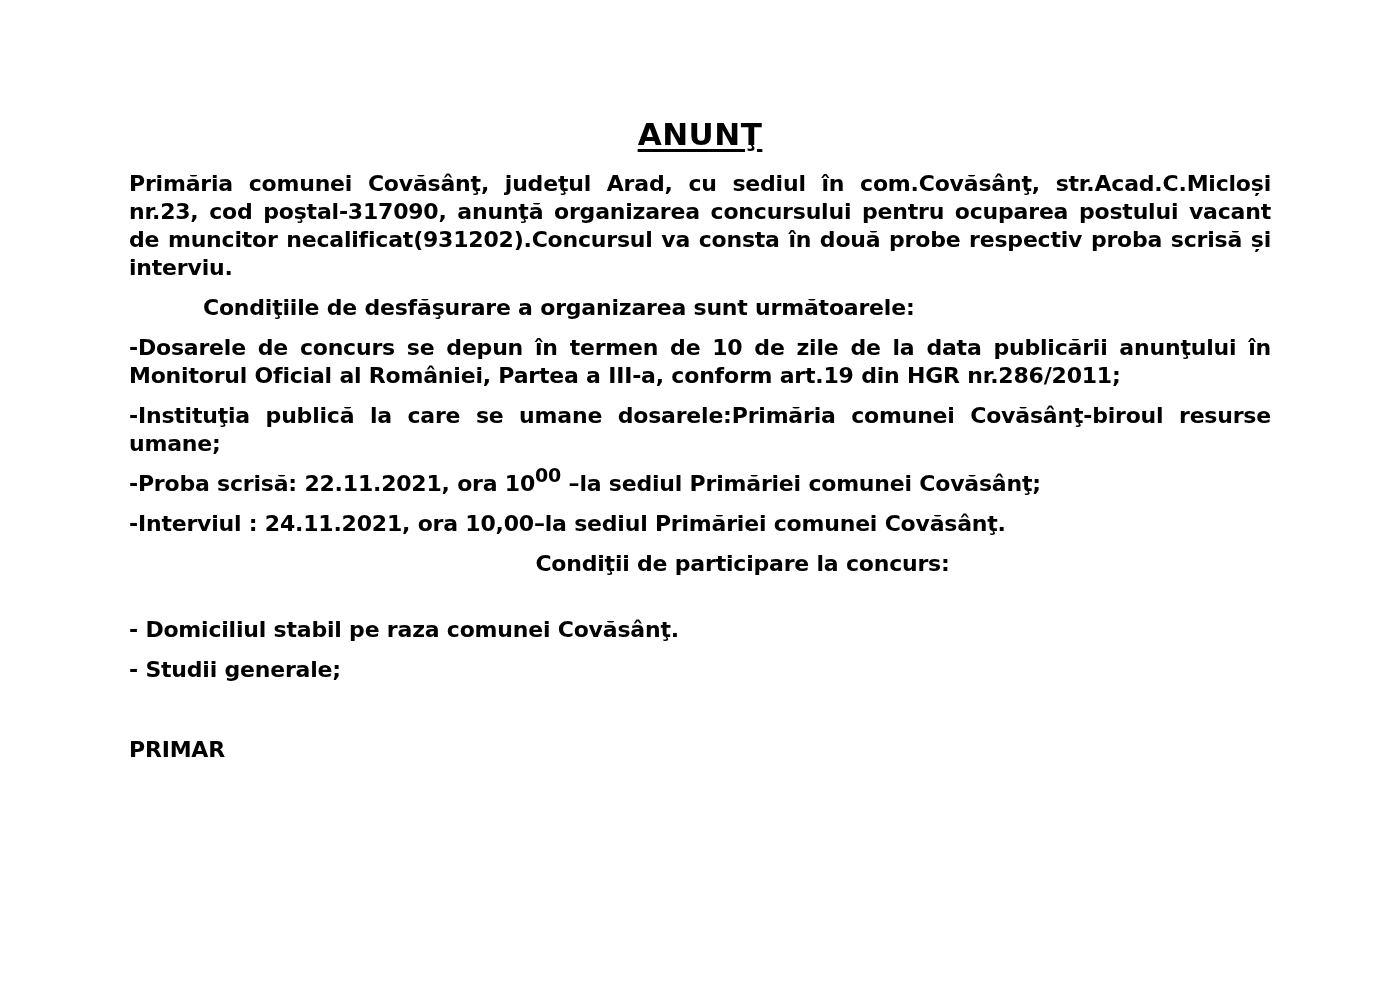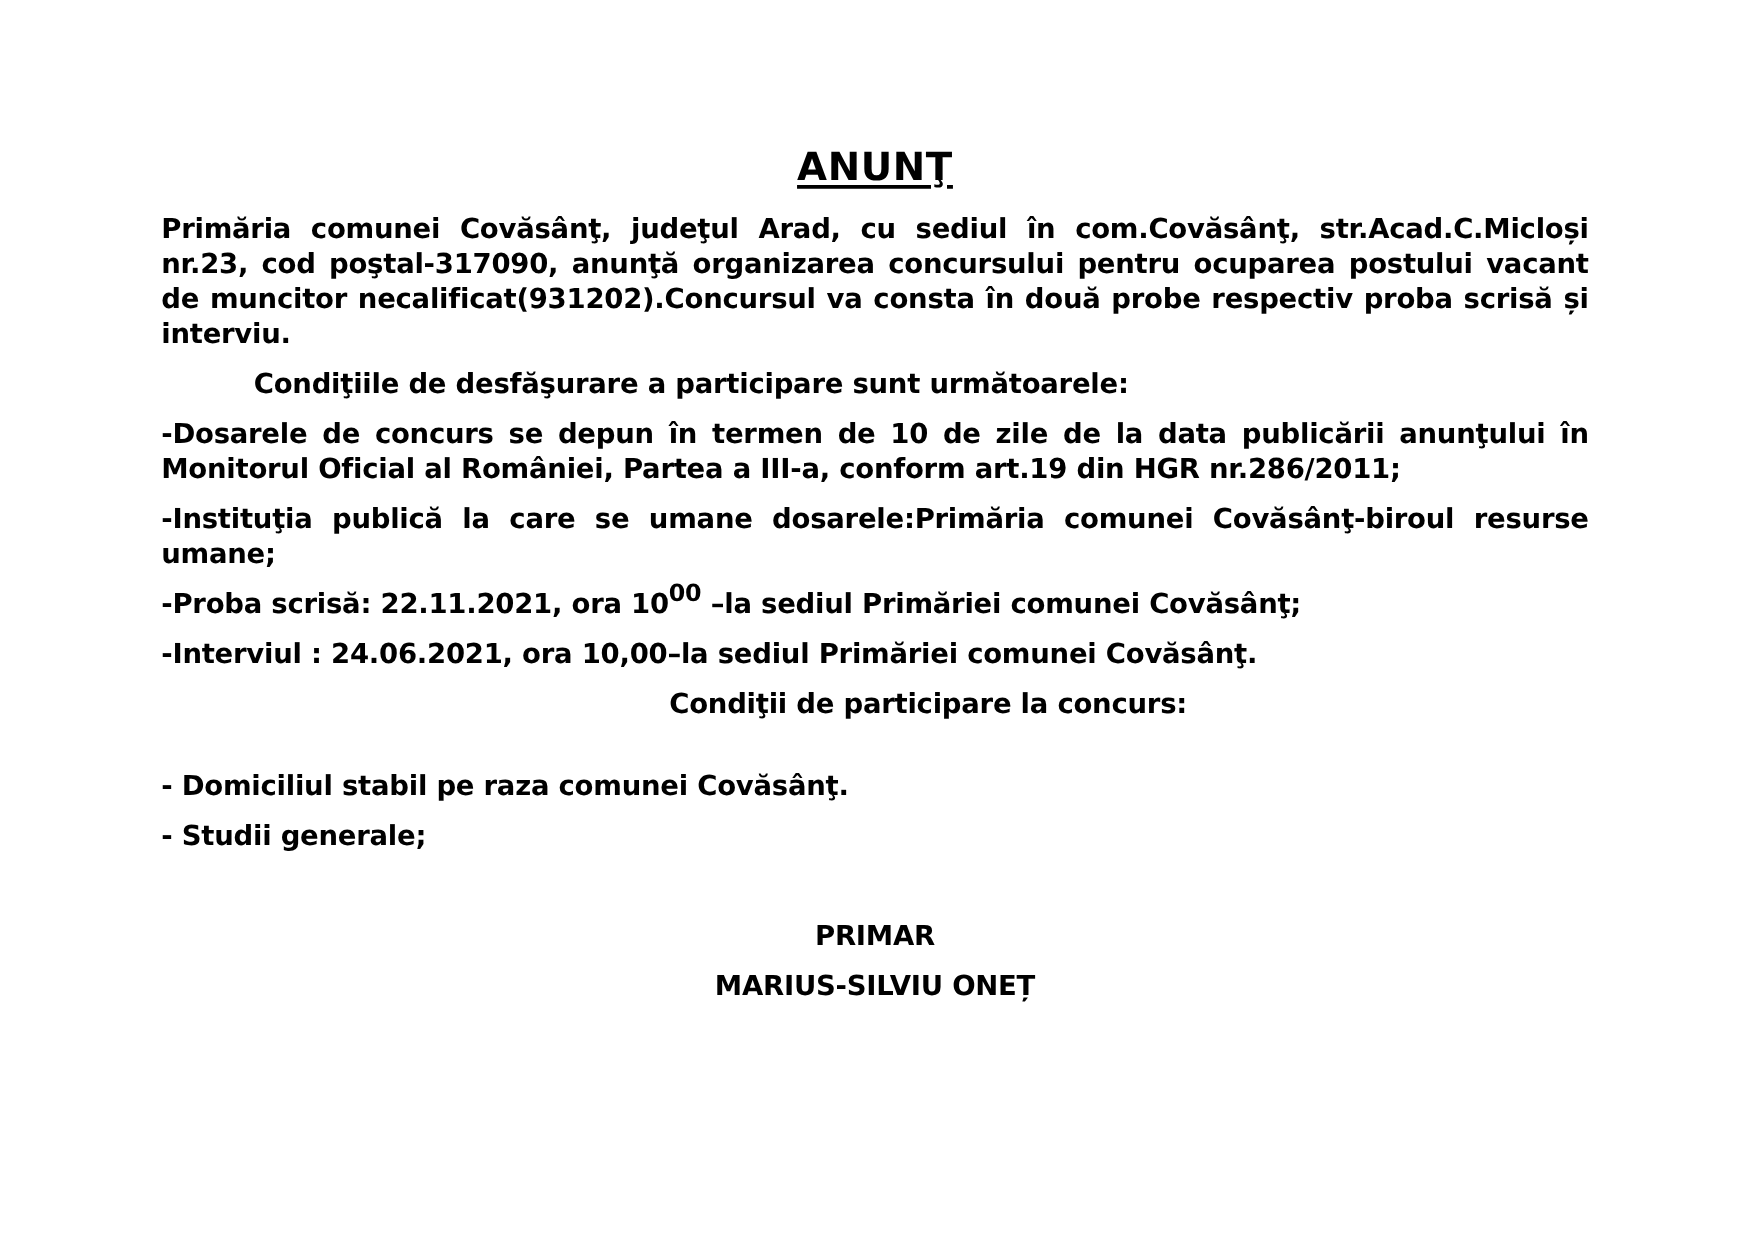--- a/index.html
+++ b/index.html
@@ -54,21 +54,21 @@
     padding-left: 85px;
     text-align: center;
   }
   .spacer-half {
     height: 14px;
   }
   .spacer-line {
     height: 28px;
   }
   .signature {
-    text-align: center;
+    text-align: left;
   }
   sup.hour-sup {
     font-size: 19px;
     position: relative;
     top: -1px;
     vertical-align: super;
     line-height: 0;
   }
 </style>
 </head>
@@ -78,40 +78,39 @@
   <div class="content">
 
     <div class="doc-title">
       <span class="underlined">ANUNŢ</span>
     </div>
 
     <div class="body-text">
 
       <p class="justified">Primăria comunei Covăsânţ, judeţul Arad, cu sediul în com.Covăsânţ, str.Acad.C.Micloși nr.23, cod poştal-317090, anunţă organizarea concursului pentru ocuparea postului vacant de muncitor necalificat(931202).Concursul va consta în două probe respectiv proba scrisă și interviu.</p>
 
-      <p class="indent-74">Condiţiile de desfăşurare a participare sunt următoarele:</p>
+      <p class="indent-74">Condiţiile de desfăşurare a organizarea sunt următoarele:</p>
 
       <p class="justified">-Dosarele de concurs se depun  în termen de 10 de zile de la data publicării anunţului în Monitorul Oficial al României, Partea a III-a, conform art.19 din HGR nr.286/2011;</p>
 
       <p class="justified">-Instituţia publică la care se umane dosarele:Primăria comunei Covăsânţ-biroul resurse umane;</p>
 
       <p><span>-Proba scrisă: 22.11.2021, ora 10</span><sup class="hour-sup">00</sup><span> –la sediul Primăriei comunei Covăsânţ;</span></p>
 
-      <p>-Interviul : 24.06.2021, ora 10,00–la sediul Primăriei comunei Covăsânţ.</p>
+      <p>-Interviul : 24.11.2021, ora 10,00–la sediul Primăriei comunei Covăsânţ.</p>
 
       <p class="indent-85">Condiţii  de participare la concurs:</p>
 
       <div class="spacer-half"></div>
 
       <p>- Domiciliul stabil pe raza comunei Covăsânţ.</p>
 
       <p>- Studii generale;</p>
 
 
       <div class="spacer-line"></div>
 
       <p class="signature">PRIMAR</p>
 
-      <p class="signature">MARIUS-SILVIU ONEȚ</p>
 
     </div>
   </div>
 </div>
 
 </body></html>

